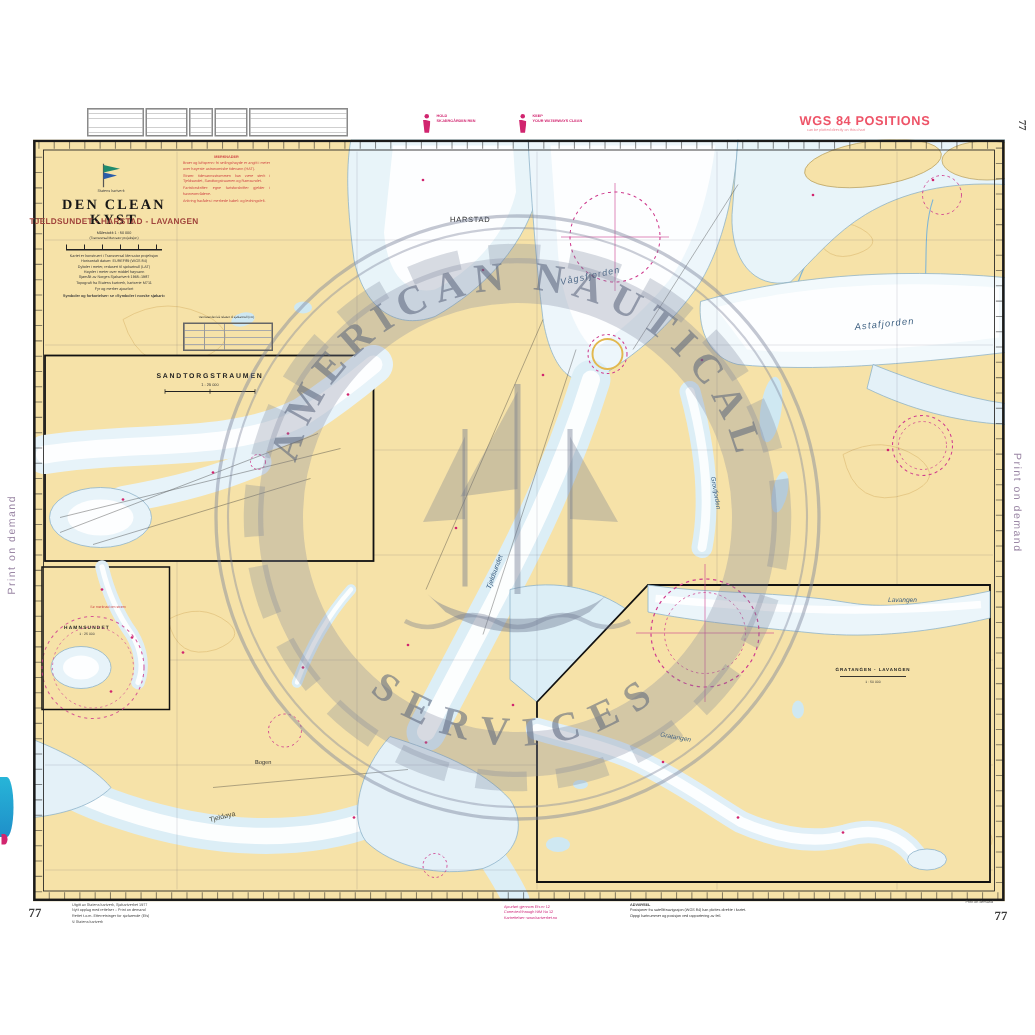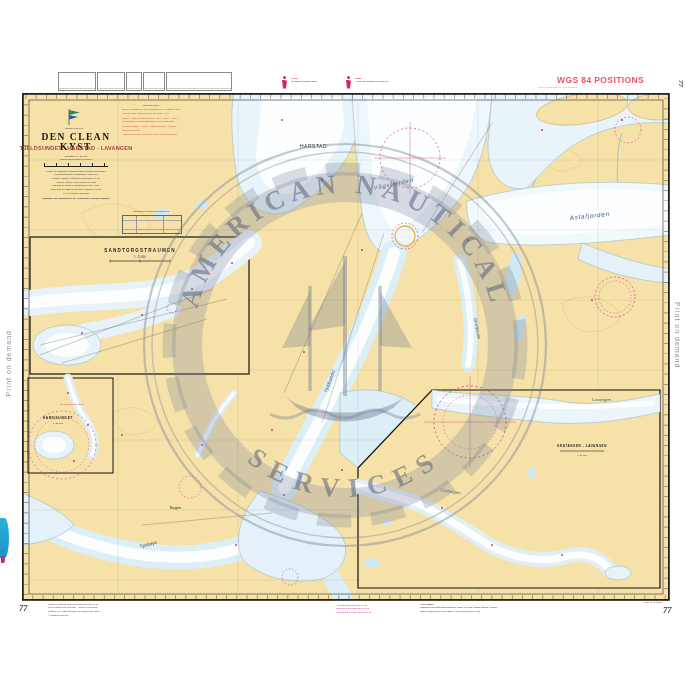--- a/index.html
+++ b/index.html
@@ -9,24 +9,24 @@
   
   .micro{position:absolute;transform:scale(.5);transform-origin:0 0;font-size:5px;line-height:1.45;}
   .hbox{position:absolute;top:72px;height:17px;border:.6px solid #8a8a8a;background:
         repeating-linear-gradient(#fff 0 2.6px,#cfcfcf 2.6px 3.1px);}
   .picto{position:absolute;width:7px;height:13px;}
   .picto::before{content:"";position:absolute;left:2px;top:0;width:3px;height:3px;border-radius:50%;background:#d1256f;}
   .picto::after{content:"";position:absolute;left:1px;top:3.5px;width:5px;height:9px;background:#d1256f;
         clip-path:polygon(0 0,100% 15%,80% 100%,20% 100%);}
   .slogan{color:#d1256f;font-weight:bold;}
   .slogan .s1{font-size:5px;}
-  .wgs-title{color:#ee5468;font-weight:bold;font-size:8.5px;letter-spacing:.4px;margin-left:24px;}
+  .wgs-title{color:#ee5468;font-weight:bold;font-size:8.5px;letter-spacing:.4px;}
   .wgs-sub{color:#ee8391;}
   .edge-label{color:#9b87a5;font-size:7px;letter-spacing:1px;writing-mode:vertical-rl;}
-  .chartnum{font-family:"Liberation Serif",serif;font-weight:bold;color:#3a3a3a;font-style:italic;}
+  .chartnum{font-family:"Liberation Serif",serif;font-weight:bold;color:#3a3a3a;}
   svg text{font-family:"Liberation Sans",sans-serif;}
   .wmtext{font-family:"Liberation Serif",serif;font-weight:bold;}
   .serif{font-family:"Liberation Serif",serif;}
   .tideTable{position:absolute;border:.6px solid #666;background:
      repeating-linear-gradient(90deg,transparent 0 13px,#999 13px 13.5px),
      repeating-linear-gradient(transparent 0 4.2px,#aaa 4.2px 4.6px);}
   .redcol{color:#cf4646;text-align:justify;}
   .scalebar{position:absolute;height:2.5px;border-bottom:.8px solid #222;background:
      repeating-linear-gradient(90deg,#222 0 .8px,transparent .8px 12px);}
   .cyanblob{position:absolute;left:0;top:518px;width:9px;height:40px;background:linear-gradient(#27b5d8,#1f8fc9);

